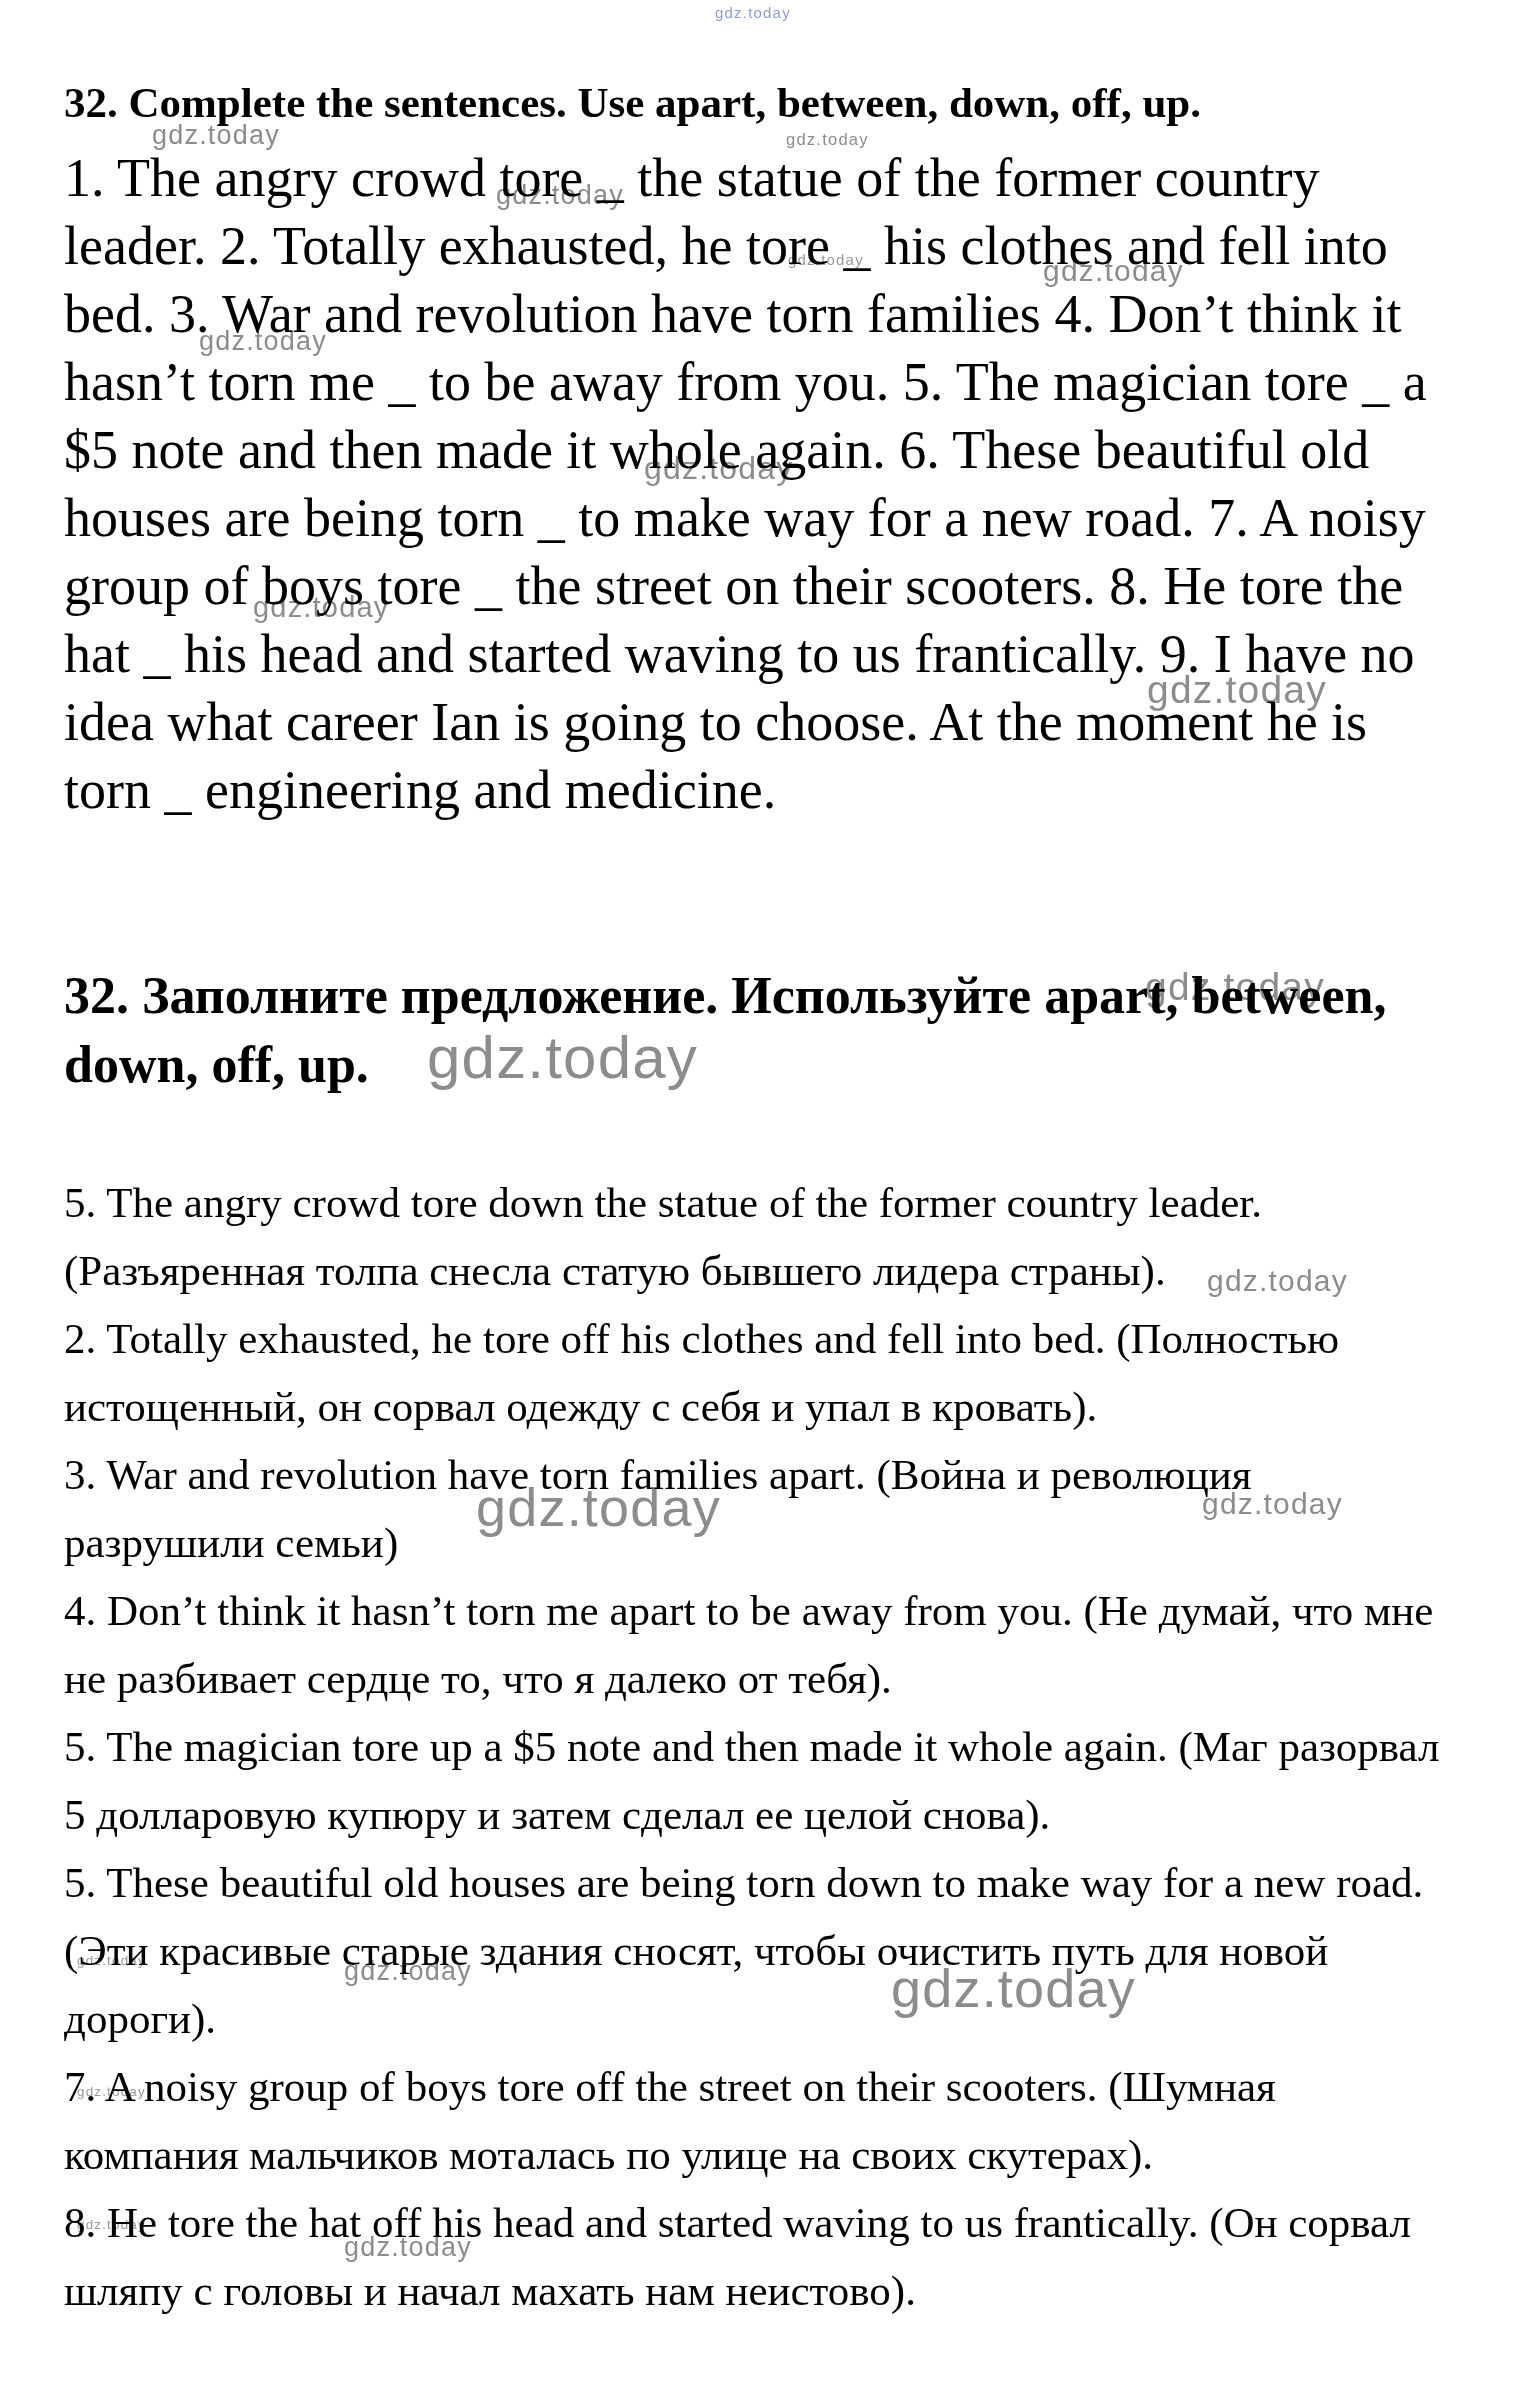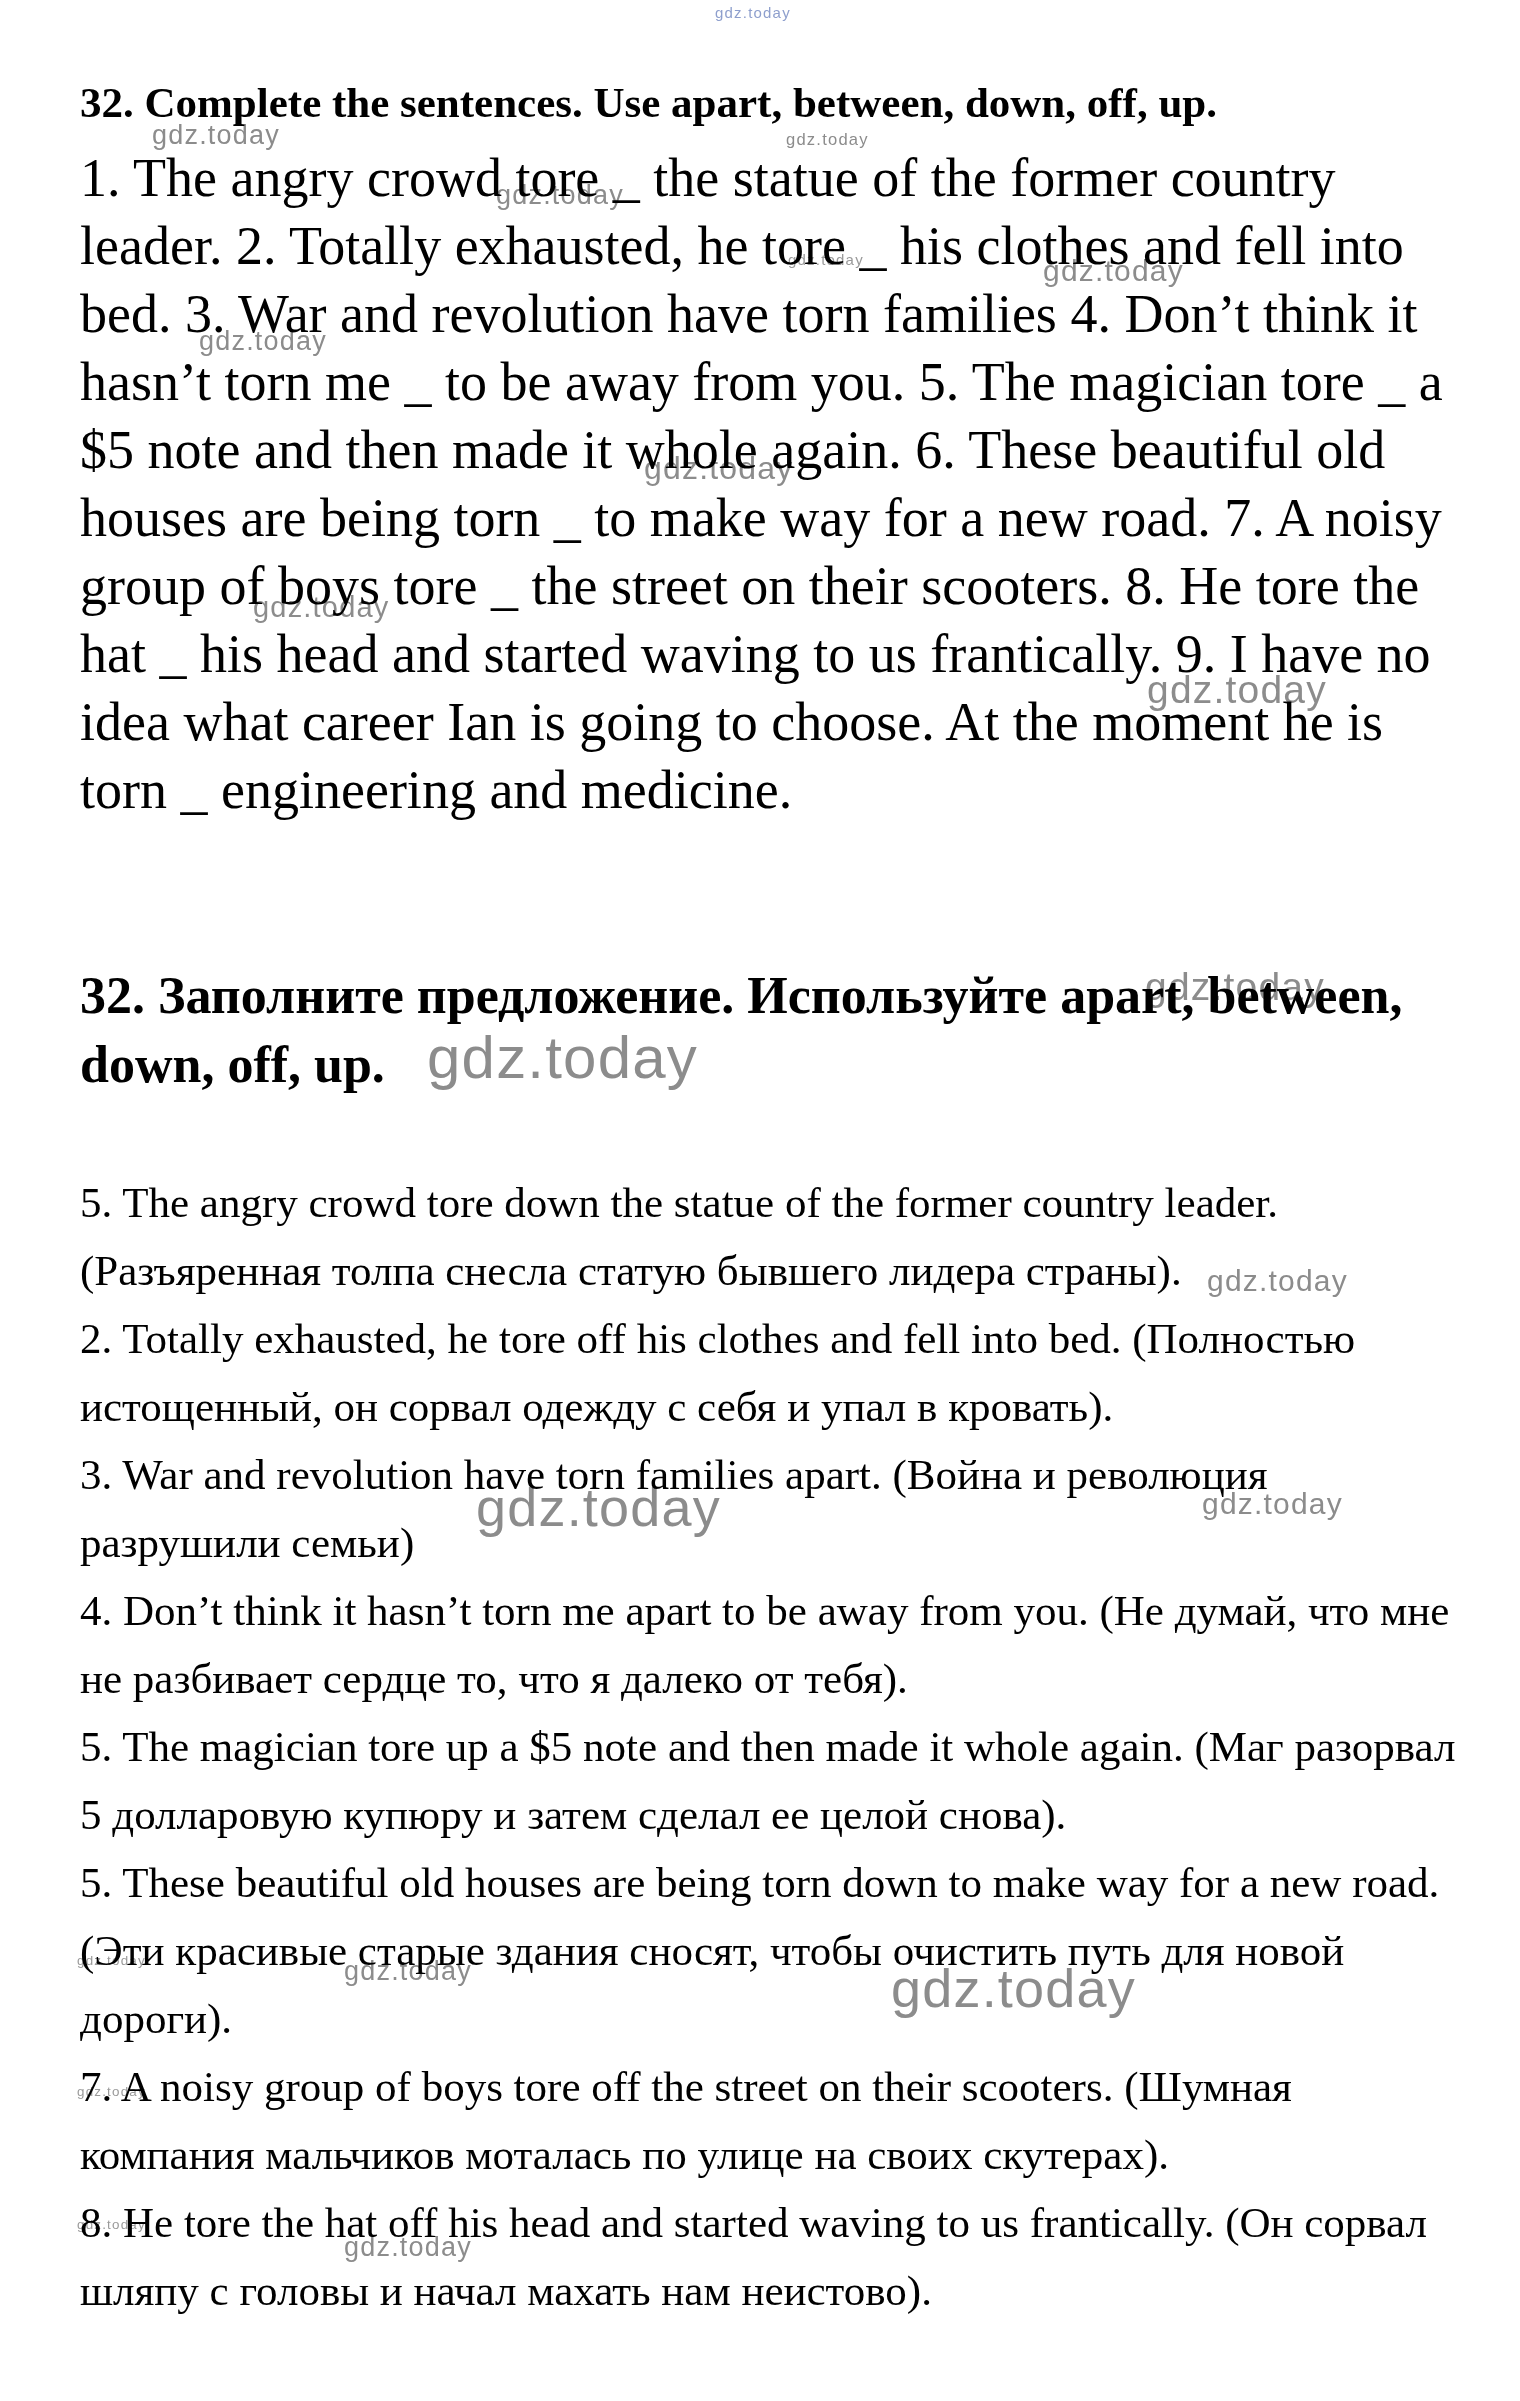--- a/index.html
+++ b/index.html
@@ -6,21 +6,21 @@
   html, body { width: 1521px; height: 2401px; }
   body {
     position: relative;
     background: #ffffff;
     font-family: "Liberation Serif", serif;
     color: #000000;
     overflow: hidden;
   }
   .content {
     position: absolute;
-    left: 80px;
+    left: 64px;
     top: 79px;
     width: 1397px;
     font-family: Liberation Serif, serif;
   }
   .head-en {
     font-size: 43px;
     font-weight: bold;
     line-height: 47px;
   }
   .task-en {

